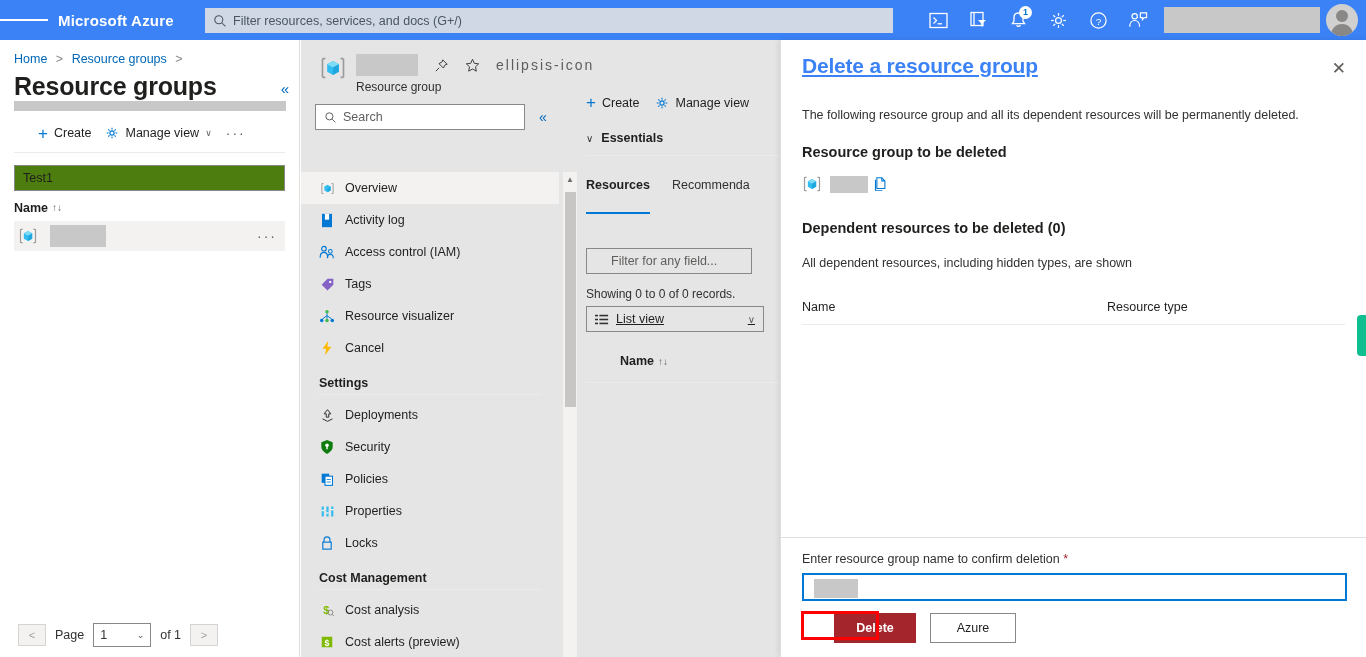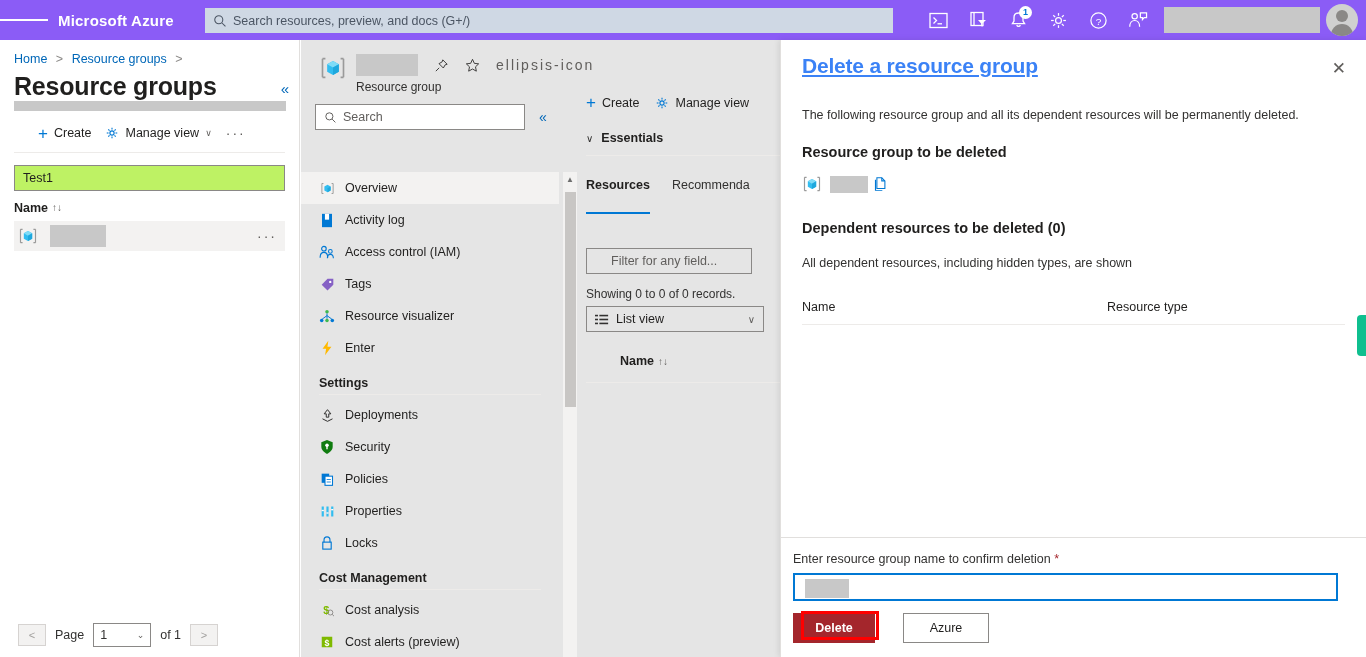--- a/index.html
+++ b/index.html
@@ -8,21 +8,21 @@
     font-family: "Liberation Sans", sans-serif;
     background: #ffffff;
     overflow: hidden;
     color: #323130;
   }
   #root { position: relative; width: 1366px; height: 657px; }
 
   
   .topbar {
     position: absolute; top: 0; left: 0; width: 1366px; height: 40px;
-    background: #8b5cf6; display: flex; align-items: center;
+    background: #3b82f6; display: flex; align-items: center;
   }
   .hamburger { width: 48px; height: 40px; display:flex; align-items:center; justify-content:center; cursor:pointer; }
   .hamburger span { display:block; width:18px; height:2px; background:#fff; margin:2px 0; }
   .brand {
     color: #fff; font-size: 15px; font-weight: bold; letter-spacing: .2px;
     padding-left: 10px; white-space: nowrap;
   }
   .globalsearch {
     position: absolute; left: 205px; top: 8px; width: 688px; height: 25px;
     background: #cfd8e4; border: none; display:flex; align-items:center;
@@ -61,21 +61,21 @@
   .lp-title h1 { font-size: 25px; font-weight: 600; color:#201f1e; letter-spacing:-.2px; line-height:1.15; }
   .collapse-chev { color:#0067b8; font-size:15px; cursor:pointer; padding-top:8px; }
   .lp-sub { position:relative; padding: 2px 0 0 14px; font-size:11.5px; color:#605e5c; white-space:nowrap; overflow:hidden; width:286px; }
   .lp-sub .redact-sub { position:absolute; left:14px; top:-4px; width:272px; height:14px; background:#c8c8c8; }
   .lp-cmdbar { display:flex; align-items:center; gap:14px; padding: 10px 0 10px 24px; border-bottom:1px solid #edebe9; margin: 0 14px; }
   .cmd { display:flex; align-items:center; gap:6px; font-size:12.5px; color:#201f1e; cursor:pointer; white-space:nowrap; }
   .cmd .plus { color:#0078d4; font-size:17px; line-height:1; font-weight:400; }
   .cmd .chev { color:#605e5c; font-size:9px; }
   .ellipsis { color:#605e5c; font-size:14px; letter-spacing:2px; cursor:pointer; }
   .lp-filter {
-    margin: 12px 14px 0 14px; height:26px; border:1px solid #8a8886; background:#bef264;
+    margin: 12px 14px 0 14px; height:26px; border:1px solid #8a8886; background:#4d7c0f;
     display:flex; align-items:center; padding:0 8px; font-size:12.5px; color:#201f1e; cursor:text;
   }
   .lp-colhead { padding: 10px 0 6px 14px; font-size:12.5px; font-weight:600; color:#201f1e; display:flex; align-items:center; gap:4px; }
   .sortglyph { font-size:10px; color:#605e5c; }
   .lp-row {
     margin: 0 14px 0 14px; height:30px; background:#f3f2f1; display:flex; align-items:center;
     padding: 0 8px 0 4px; cursor:pointer;
   }
   .lp-row .rgname { position:relative; flex:1; height:18px; margin-left:8px; }
   .lp-row .rgname .redact { position:absolute; left:4px; top:-2px; width:56px; height:22px; background:#c8c8c8; }
@@ -112,21 +112,21 @@
   .blade-content { position:absolute; left:285px; top:40px; width:195px; height:617px; overflow:hidden; }
   .bc-cmdbar { display:flex; align-items:center; gap:16px; padding: 14px 0 0 0; }
   .bc-essentials { display:flex; align-items:center; gap:8px; font-size:12.5px; font-weight:600; color:#201f1e; padding-top:20px; cursor:pointer; }
   .bc-essentials .chev { font-size:10px; font-weight:400; color:#323130; }
   .bc-rule { height:1px; background:#edebe9; margin: 10px 0 0 0; width:195px; }
   .bc-tabs { display:flex; gap:22px; padding-top:22px; font-size:12.5px; color:#323130; white-space:nowrap; }
   .bc-tab { padding-bottom:20px; cursor:pointer; }
   .bc-tab.active { font-weight:bold; color:#201f1e; border-bottom:2px solid #0078d4; }
   .bc-filter { margin-top:34px; width:166px; height:26px; border:1px solid #8a8886; display:flex; align-items:center; padding:0 24px; font-size:12.5px; color:#605e5c; cursor:text; }
   .bc-showing { margin-top:13px; font-size:12px; color:#323130; white-space:nowrap; }
-  .bc-view { margin-top:5px; width:178px; height:26px; border:1px solid #8a8886; display:flex; align-items:center; justify-content:space-between; padding:0 8px; font-size:12.5px; color:#201f1e; cursor:pointer; }
+  .bc-view { margin-top:5px; width:178px; height:26px; border:1px solid #8a8886; display:flex; align-items:center; justify-content:space-between; padding:0 8px; font-size:12.5px; color:#201f1e; cursor:pointer;text-decoration:underline; }
   .bc-view .left { display:flex; align-items:center; gap:7px; }
   .bc-namehead { margin-top:22px; padding-left:34px; font-size:12.5px; font-weight:bold; color:#201f1e; display:flex; align-items:center; gap:4px; }
   .bc-namerule { height:1px; background:#edebe9; margin-top:14px; width:195px; }
 
   
   .dialog {
     position:absolute; left:780px; top:40px; width:586px; height:617px;
     background:#fff; border-left:1px solid #e1dfdd;
     box-shadow: -1px 0 6px rgba(0,0,0,.10);
   }
@@ -137,30 +137,30 @@
   .dlg-p { font-size:12.5px; color:#323130; margin-top:30px; }
   .dlg-h3 { font-size:14.5px; font-weight:600; color:#201f1e; margin-top:22px; }
   .dlg-rgrow { display:flex; align-items:center; gap:8px; margin-top:14px; }
   .dlg-rgrow .redact { width:38px; height:17px; background:#c8c8c8; }
   .dlg-note { font-size:12.5px; color:#323130; margin-top:20px; }
   .dlg-table { margin-top:30px; }
   .dlg-thead { display:flex; font-size:12.5px; color:#201f1e; padding-bottom:10px; }
   .dlg-th-name { width:305px; }
   .dlg-rule { height:1px; background:#edebe9; }
   .dlg-footdiv { position:absolute; left:0; bottom:119px; width:586px; height:1px; background:#e1dfdd; }
-  .dlg-foot { position:absolute; left:12px; bottom:14px; width:545px; }
+  .dlg-foot { position:absolute; left:21px; bottom:14px; width:545px; }
   .dlg-label { font-size:12.5px; color:#323130; }
   .req-star { color:#a4262c; }
   .dlg-input {
     margin-top:7px; width:545px; height:28px; border:2px solid #0078d4; background:#fff;
     display:flex; align-items:center; padding:0 6px; position:relative; cursor:text;
   }
   .dlg-input .redact { position:absolute; left:10px; top:4px; width:44px; height:19px; background:#c8c8c8; }
   .dlg-input .val { font-size:12.5px; color:#201f1e; position:relative; z-index:1; visibility:hidden; }
-  .dlg-btns { margin-top:12px; display:flex; align-items:center; gap:28px; }
+  .dlg-btns { margin-top:12px; display:flex; align-items:center; gap:14px;margin-left:32px; }
   .btn-delete {
     width:82px; height:30px; background:#a4262c; color:#fff; border:none;
     font-size:12.5px; font-family:inherit; font-weight:600; cursor:pointer;
     display:flex; align-items:center; justify-content:center;
   }
   .btn-cancel {
     width:86px; height:30px; background:#fff; color:#201f1e; border:1px solid #8a8886;
     font-size:12.5px; font-family:inherit; cursor:pointer;
     display:flex; align-items:center; justify-content:center;
   }
@@ -184,21 +184,21 @@
         <span></span>
         <span></span>
     </div>
     <div class="brand">Microsoft Azure</div>
 
     <div class="globalsearch">
       <svg class="sicon" viewBox="0 0 16 16">
         <circle cx="6.6" cy="6.6" r="4.6" fill="none" stroke="#4b5563" stroke-width="1.2"></circle>
         <line x1="10" y1="10" x2="14.2" y2="14.2" stroke="#4b5563" stroke-width="1.2"></line>
       </svg>
-      <span class="ph">Search resources, preview, and docs (G+/)</span>
+      <span class="ph">Filter resources, services, and docs (G+/)</span>
     </div>
 
     <div class="topicons">
       <div class="ticon">
         <svg width="19" height="17" viewBox="0 0 19 17">
           <rect x="1" y="1.5" width="17" height="14" fill="none" stroke="#fff" stroke-width="1.3"></rect>
           <path d="M4.5 5.5 L7.5 8.5 L4.5 11.5" fill="none" stroke="#fff" stroke-width="1.3"></path>
           <line x1="8.5" y1="11.8" x2="13" y2="11.8" stroke="#fff" stroke-width="1.3"></line>
         </svg>
       </div>
@@ -426,21 +426,21 @@
         </span>
         <span>Resource visualizer</span>
       </div>
 
       <div class="navitem">
         <span class="nico">
           <svg width="12" height="16" viewBox="0 0 12 18">
             <path d="M7.5 0.8 L1 9.8 L5 9.8 L3.8 17.2 L11 7.6 L6.5 7.6 Z" fill="#ffb900"></path>
           </svg>
         </span>
-        <span>Enter</span>
+        <span>Cancel</span>
       </div>
 
       <div class="navgroup">Settings</div>
       <div class="navrule"></div>
 
       <div class="navitem">
         <span class="nico">
           <svg width="15" height="15" viewBox="0 0 18 18">
             <path d="M9 2 L13 7 L10.5 7 L10.5 11 L7.5 11 L7.5 7 L5 7 Z" fill="none" stroke="#323130" stroke-width="1.2"></path>
             <path d="M3 13 L9 16 L15 13" fill="none" stroke="#323130" stroke-width="1.2"></path>

